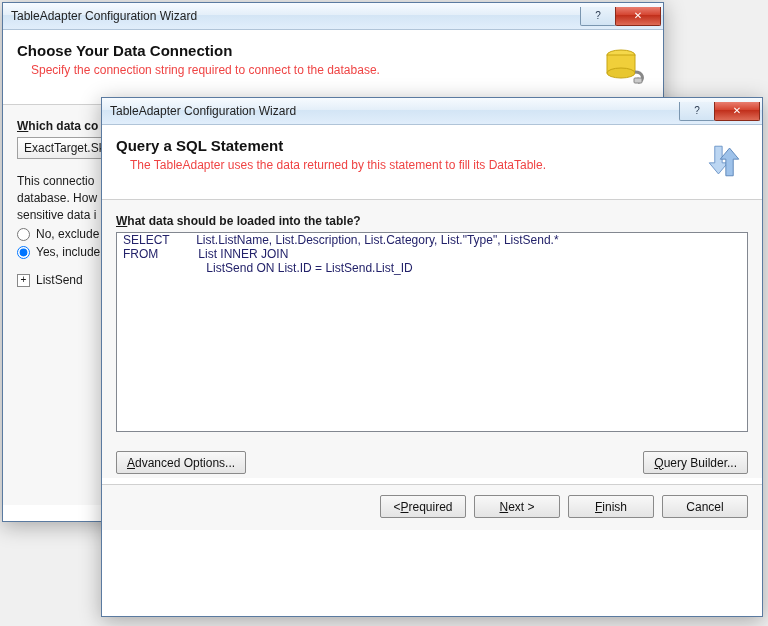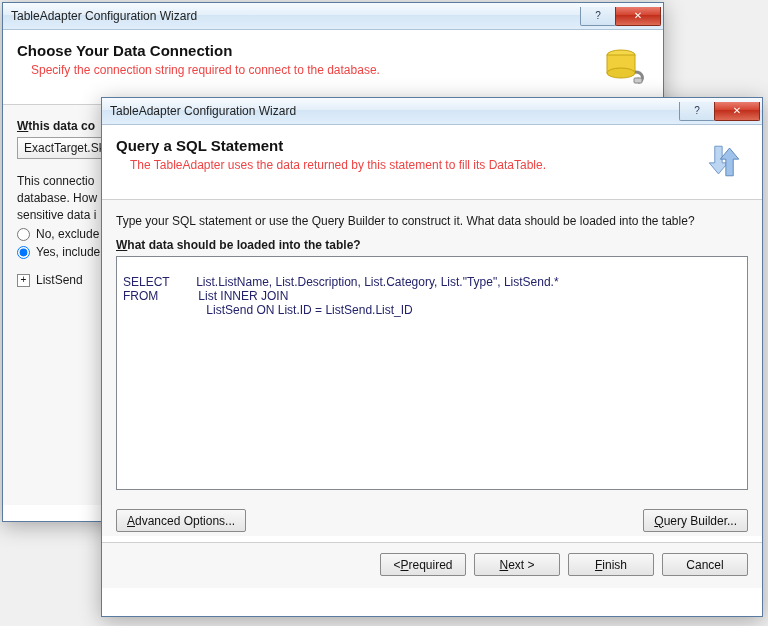--- a/index.html
+++ b/index.html
@@ -113,28 +113,28 @@
   .plus-icon {
     width: 11px; height: 11px;
     border: 1px solid #888;
     font-size: 10px;
     line-height: 9px;
     text-align: center;
     background:#fff;
   }
   .textarea {
     width: 100%;
-    height: 234px;
+    height: 200px;
     border: 1px solid #828790;
     background: #fff;
     font-family: "Segoe UI", Tahoma, sans-serif;
     font-size: 12px;
     color: #23226a;
     resize: none;
-    padding: 18px 6px;
+    padding: 0 6px;
     box-sizing: border-box;
     white-space: pre;
     overflow: auto;
   }
   .btn {
     height: 23px;
     min-width: 86px;
     padding: 0 10px;
     border: 1px solid #8a8a8a;
     background: linear-gradient(to bottom,#f8f8f8,#e4e4e4);
@@ -186,21 +186,21 @@
       <svg width="48" height="48" viewBox="0 0 48 48">
         <ellipse cx="20" cy="13" rx="14" ry="5" fill="#f5d84a" stroke="#c7a514"></ellipse>
         <rect x="6" y="13" width="28" height="18" fill="#f0cf3a" stroke="#c7a514"></rect>
         <ellipse cx="20" cy="31" rx="14" ry="5" fill="#e8c72f" stroke="#c7a514"></ellipse>
         <path d="M34 30 C42 30 44 38 38 40 L36 36" fill="none" stroke="#888" stroke-width="3"></path>
         <rect x="33" y="36" width="8" height="5" rx="1" fill="#ccc" stroke="#888"></rect>
       </svg>
     </div>
   </div>
   <div class="content" style="height:380px;">
-    <div class="section-label"><span class="underline">W</span><span>this data co</span></div>
+    <div class="section-label"><span class="underline">W</span><span>hich data co</span></div>
     <div class="dropdown">
       <span>ExactTarget.Sk</span>
       <span class="dd-arrow">▼</span>
     </div>
     <div style="margin-top:14px; white-space:pre; line-height:1.4;">This connectio
 database. How
 sensitive data i</div>
     <div class="radio-row">
       <input type="radio" name="br" style="">
       <span>No, exclude</span>
@@ -234,21 +234,20 @@
       <div class="header-sub">The TableAdapter uses the data returned by this statement to fill its DataTable.</div>
     </div>
     <div class="header-icon">
       <svg width="52" height="52" viewBox="0 0 52 52">
         <path d="M16 10 L16 28 L10 28 L20 40 L30 28 L24 28 L24 10 Z" fill="#bcd6f2" stroke="#6a94c8"></path>
         <path d="M36 42 L36 24 L42 24 L32 12 L22 24 L28 24 L28 42 Z" fill="#9ec2ea" stroke="#5a84b8"></path>
       </svg>
     </div>
   </div>
   <div class="content">
-    <div style="margin:4px 0 10px 0;">Type your SQL statement or use the Query Builder to construct it. What data should be loaded into the table?</div>
     <div class="section-label"><span class="underline">W</span><span>hat data should be loaded into the table?</span></div>
     <textarea class="textarea" style="">SELECT        List.ListName, List.Description, List.Category, List."Type", ListSend.*
 FROM            List INNER JOIN
                          ListSend ON List.ID = ListSend.List_ID</textarea>
   </div>
   <div class="aux-row">
     <button class="btn" style="min-width:auto;">
         <span class="underline">A</span>
         <span>dvanced Options...</span>
       </button>

